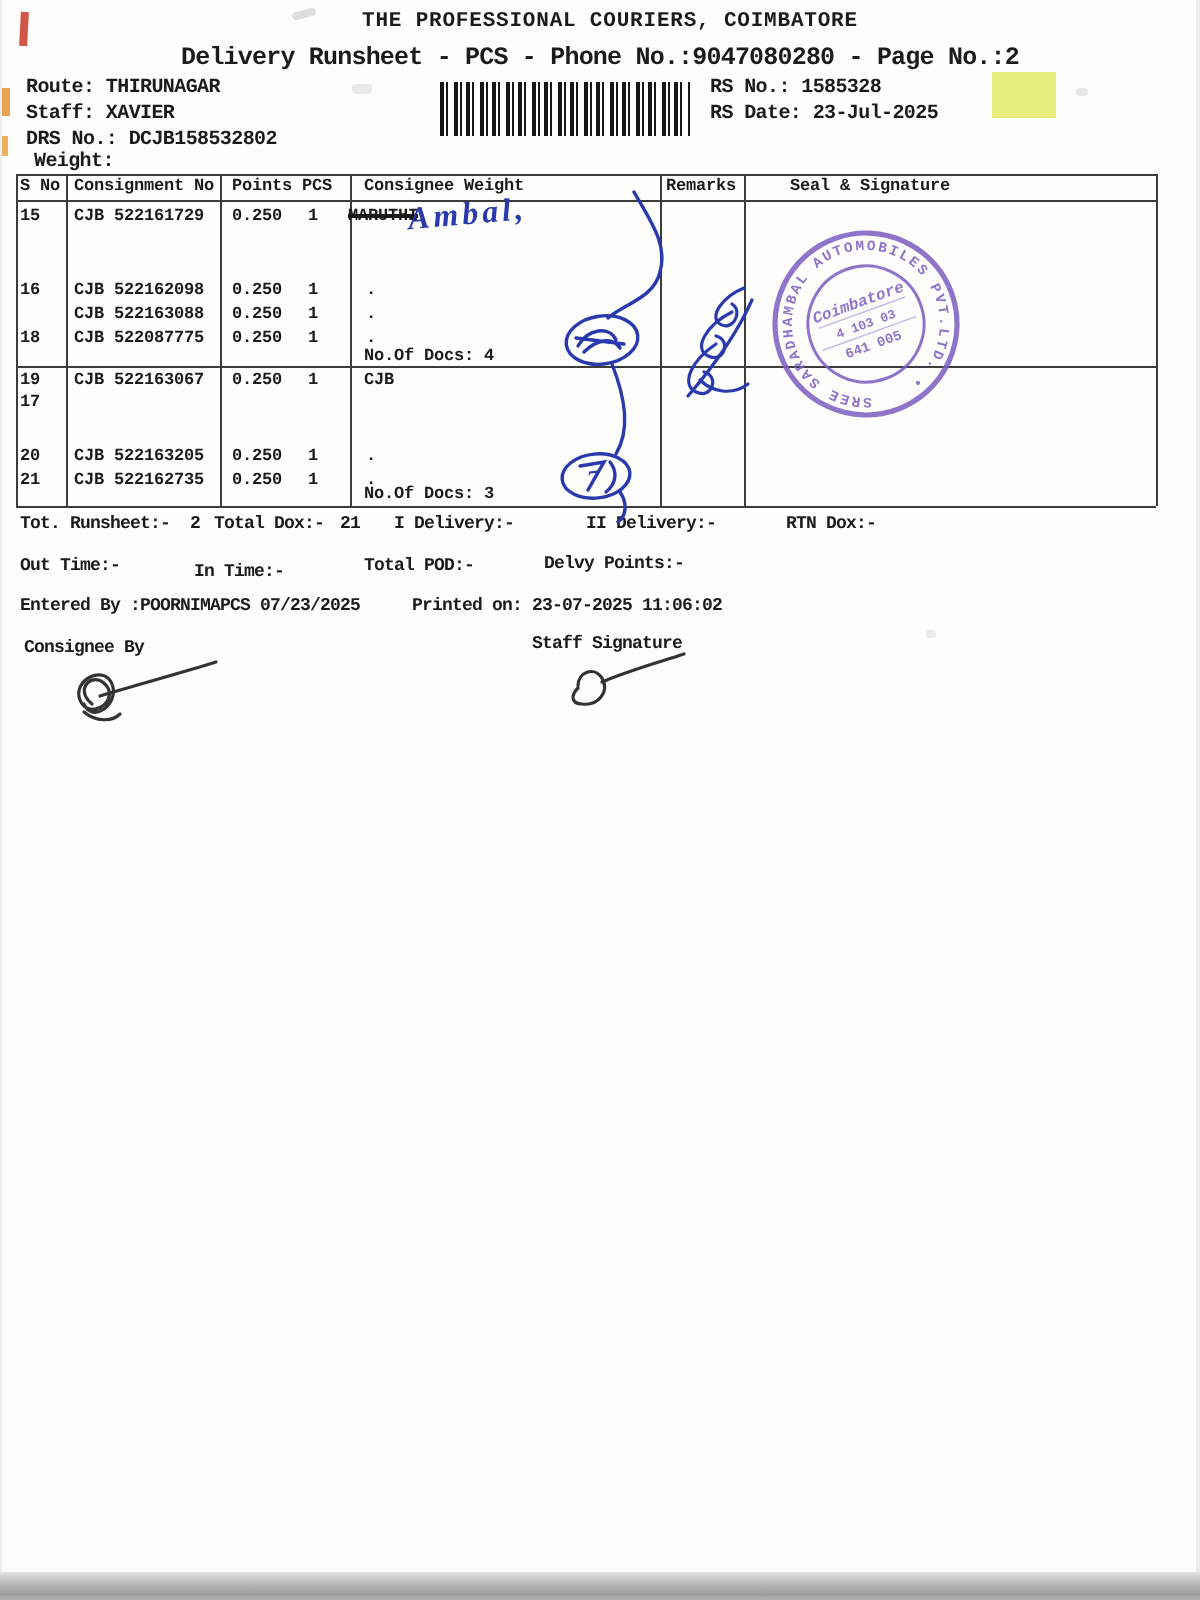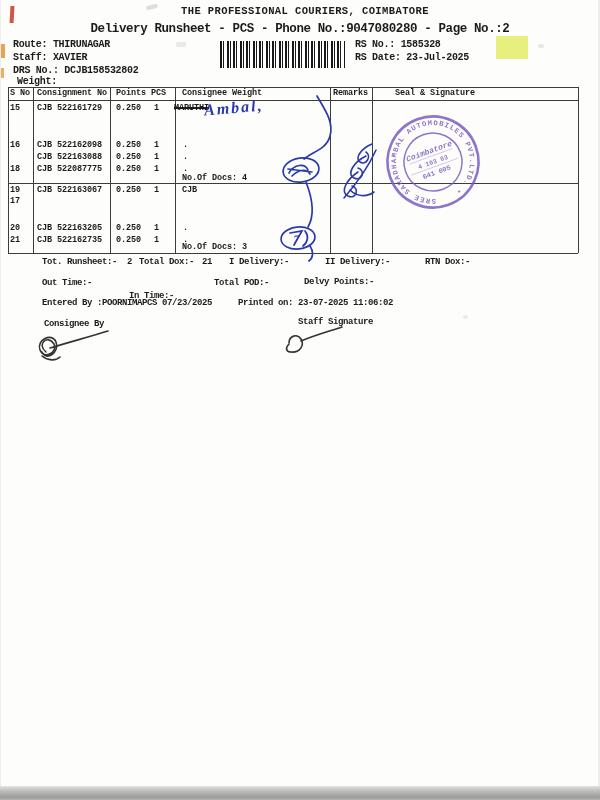--- a/index.html
+++ b/index.html
@@ -5,21 +5,21 @@
   html,body{margin:0;padding:0;background:#ffffff;}
   .page{
     position:relative;width:600px;height:800px;background:#fdfdfb;overflow:hidden;
     font-family:"Liberation Mono","DejaVu Sans Mono",monospace;font-weight:bold;color:#1b1b1b;
   }
   .t{position:absolute;white-space:nowrap;line-height:1.05;}
   .title{font-size:10.5px;letter-spacing:.4px;}
   .subtitle{font-size:12.5px;letter-spacing:-.4px;}
   .meta{font-size:10px;letter-spacing:-.3px;}
   .tbl{font-size:8.5px;letter-spacing:-.1px;}
-  .foot{font-size:9px;letter-spacing:-.4px;margin-left:32px;}
+  .foot{font-size:9px;letter-spacing:-.4px;}
   .struck{text-decoration:line-through;text-decoration-thickness:1.5px;}
   .hl{position:absolute;left:8px;width:570px;height:1px;background:#3c3c3c;}
   .vl{position:absolute;top:87px;width:1px;height:166px;background:#3c3c3c;}
   .barcode{
     position:absolute;left:220px;top:41px;width:125px;height:27px;
     background:repeating-linear-gradient(90deg,
       #181818 0px,#181818 2px,#fff 2px,#fff 3px,
       #181818 3px,#181818 4px,#fff 4px,#fff 7px,
       #181818 7px,#181818 9px,#fff 9px,#fff 10px,
       #181818 10px,#181818 11px,#fff 11px,#fff 13px);
@@ -152,21 +152,21 @@
 
   <span class="t foot" style="left:10px;top:258px;">Tot. Runsheet:-</span>
   <span class="t foot" style="left:95px;top:258px;">2</span>
   <span class="t foot" style="left:107px;top:258px;">Total Dox:-</span>
   <span class="t foot" style="left:170px;top:258px;">21</span>
   <span class="t foot" style="left:197px;top:258px;">I Delivery:-</span>
   <span class="t foot" style="left:293px;top:258px;">II Delivery:-</span>
   <span class="t foot" style="left:393px;top:258px;">RTN Dox:-</span>
 
   <span class="t foot" style="left:10px;top:279px;">Out Time:-</span>
-  <span class="t foot" style="left:97px;top:292px;text-align:center;">In Time:-</span>
+  <span class="t foot" style="left:97px;top:282px;text-align:center;">In Time:-</span>
   <span class="t foot" style="left:182px;top:279px;">Total POD:-</span>
   <span class="t foot" style="left:272px;top:278px;">Delvy Points:-</span>
 
   <span class="t foot" style="left:10px;top:299px;">Entered By :POORNIMAPCS 07/23/2025</span>
   <span class="t foot" style="left:182px;top:299px;padding-left:24px;">Printed on: 23-07-2025 11:06:02</span>
 
   <span class="t foot" style="left:12px;top:320px;">Consignee By</span>
   <span class="t foot" style="left:266px;top:318px;">Staff Signature</span>
 
   <svg class="overlay" width="600" height="800" viewBox="0 0 600 800">

